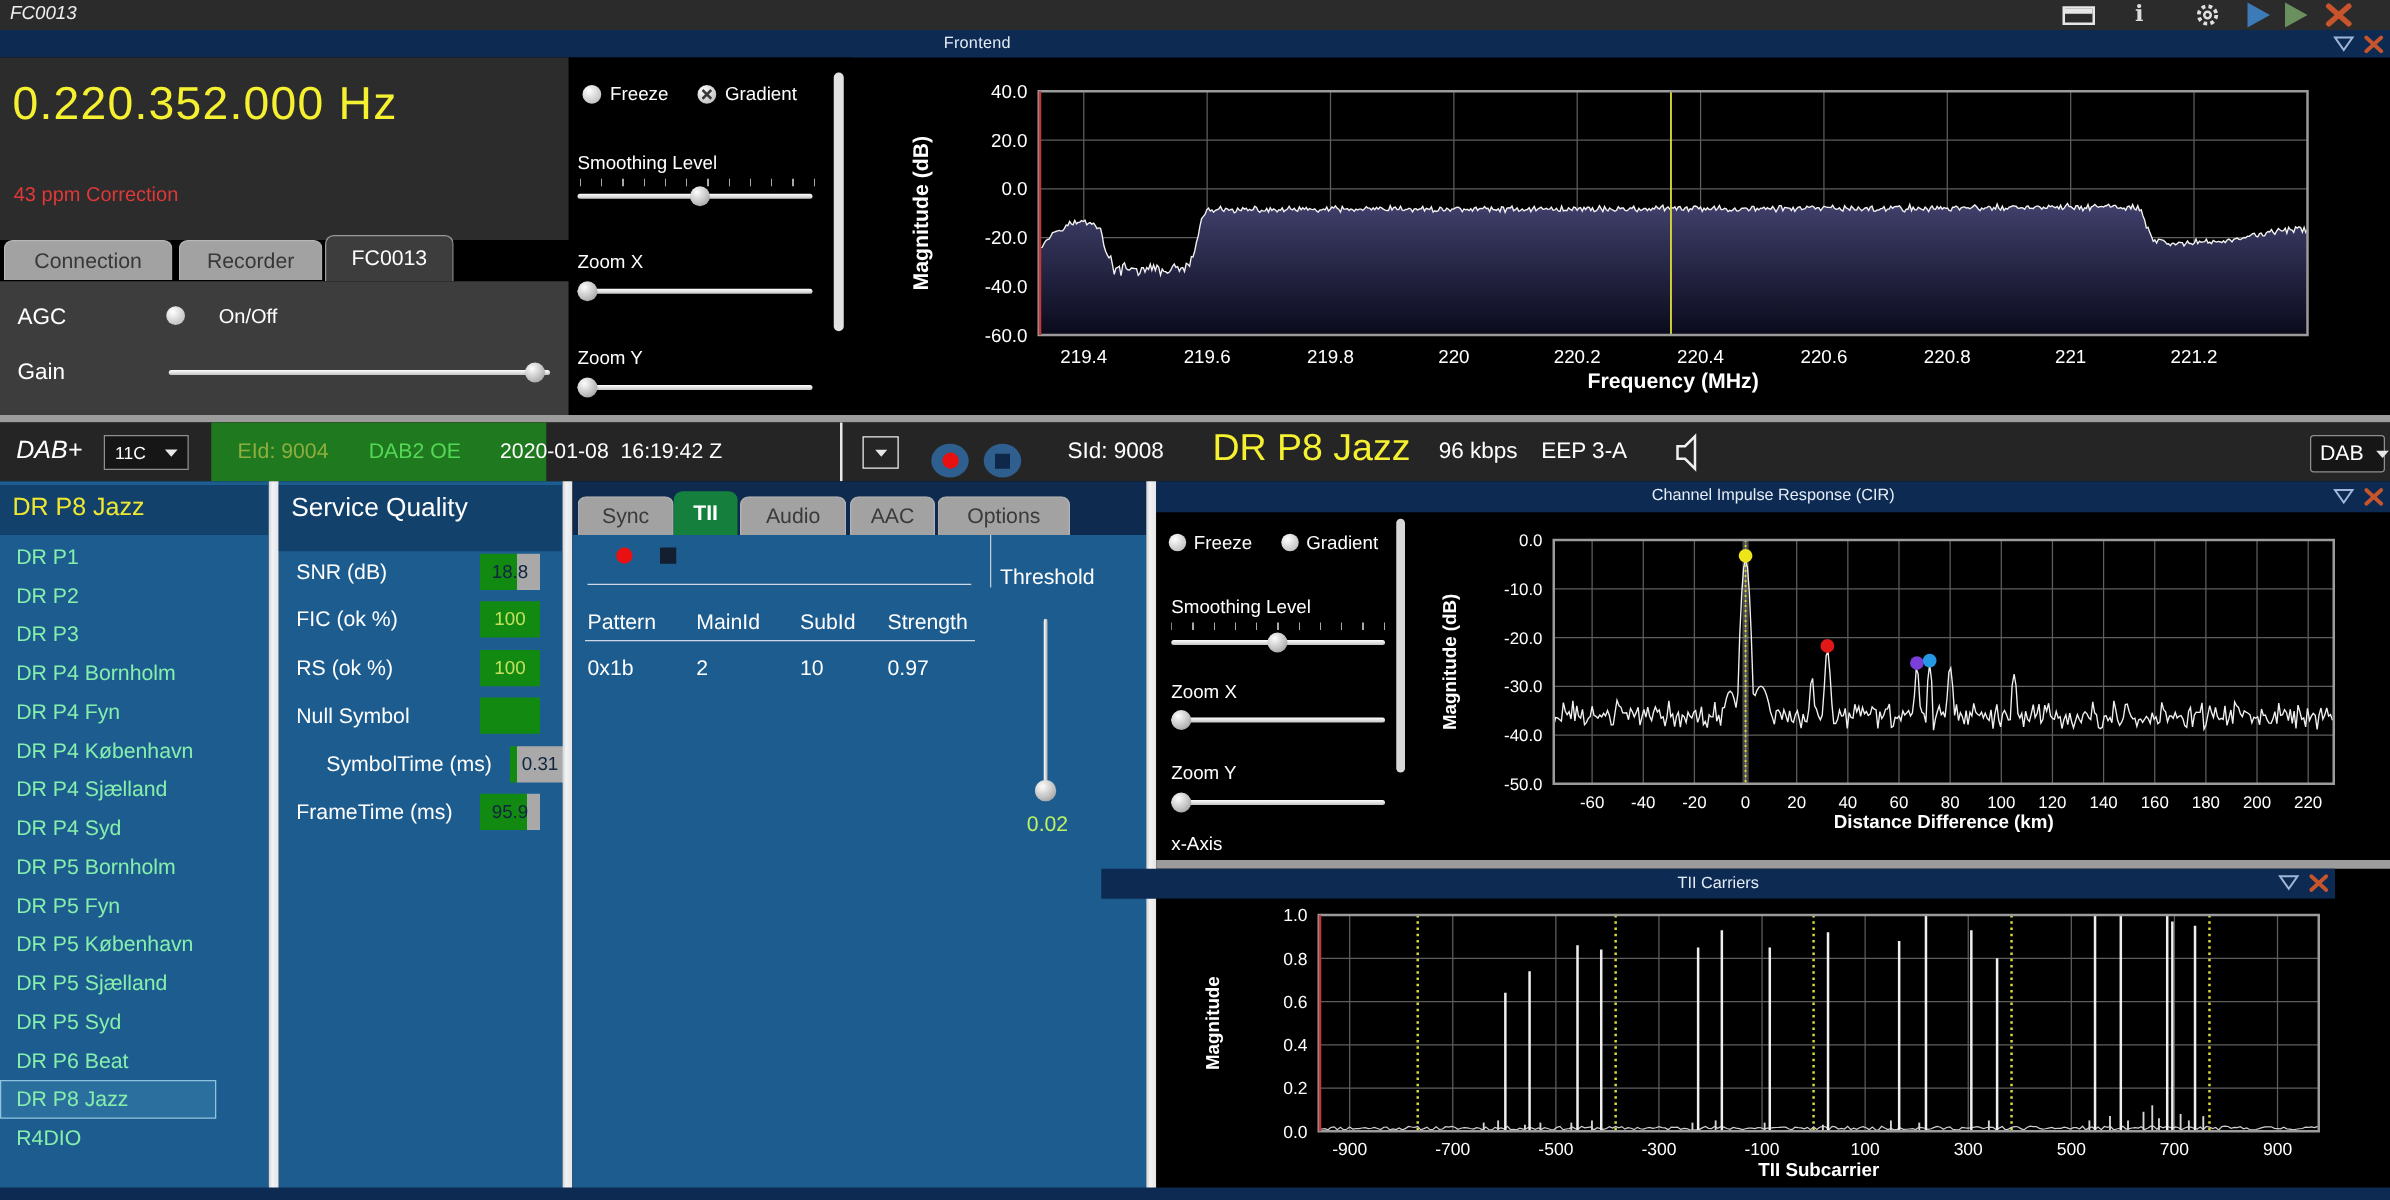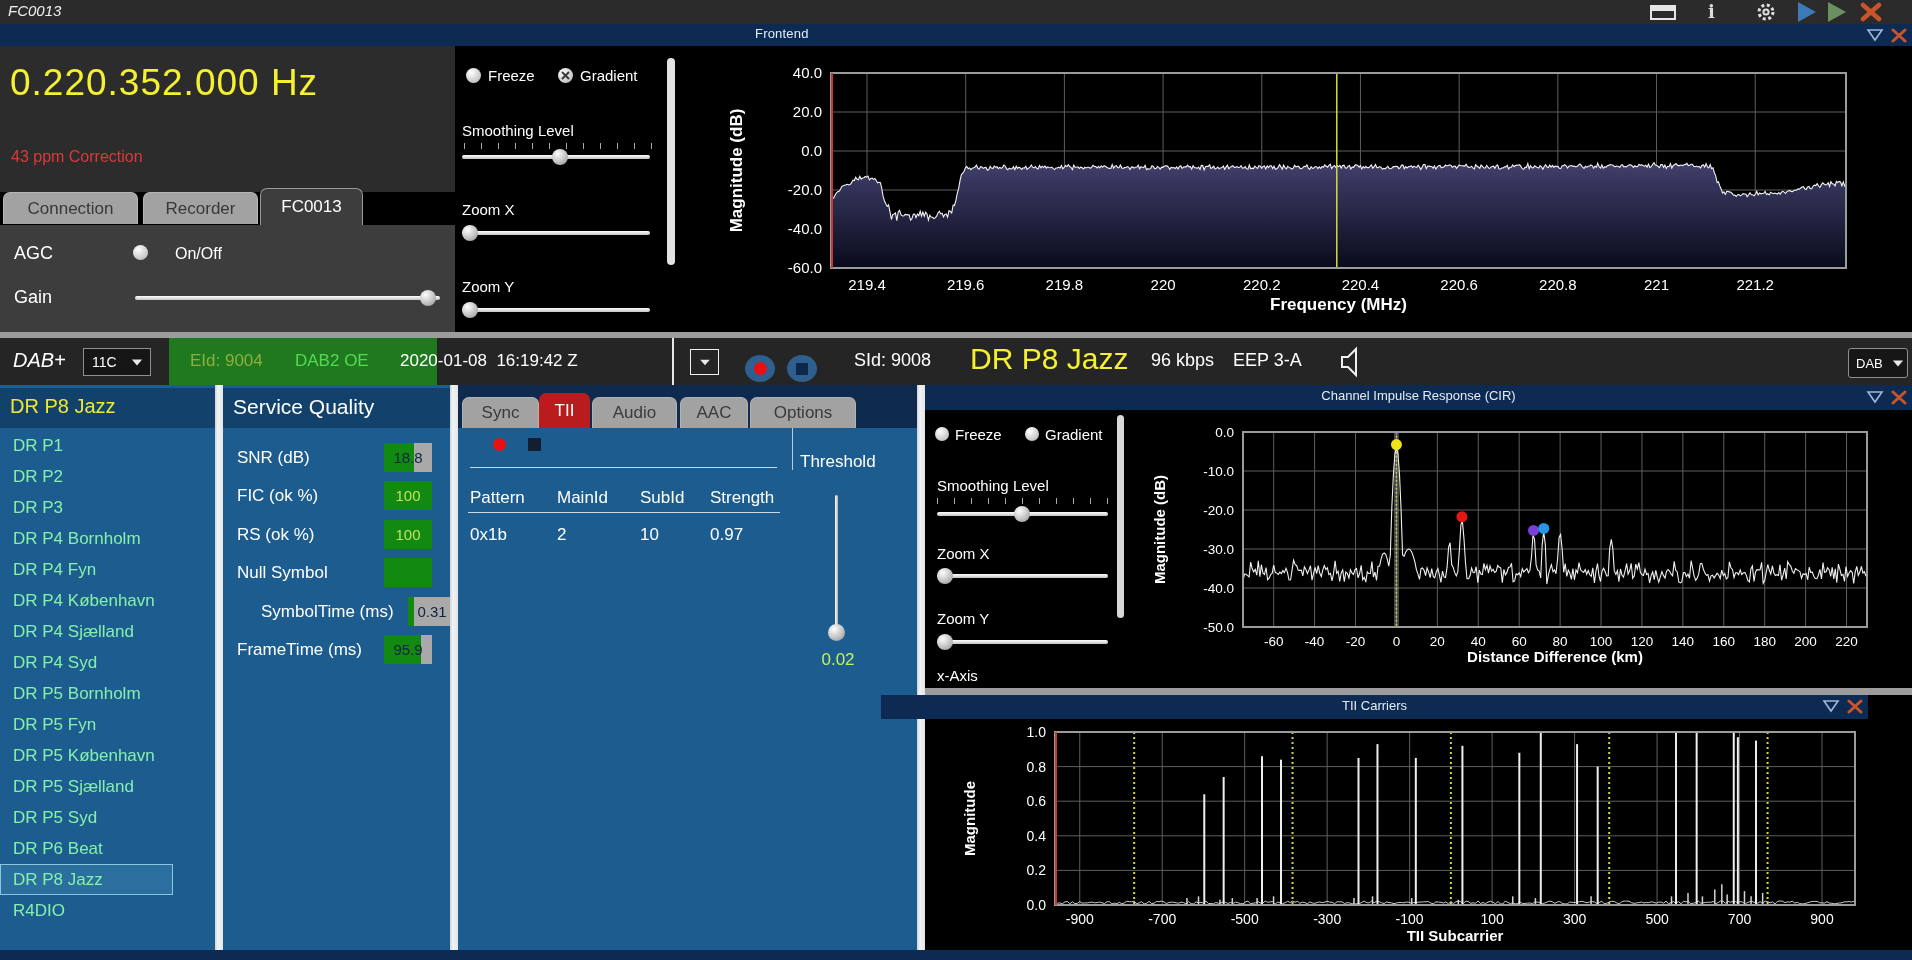--- a/index.html
+++ b/index.html
@@ -46,21 +46,21 @@
     box-sizing:border-box;color:#86efac;font-size:17px;}
   .svc-item.selected{background:#2a6f9e;outline:1px solid #8fc4e0;outline-offset:-1px;width:173px;}
   .q-row{position:absolute;left:0;width:227px;height:38px;}
   .q-label{position:absolute;left:14px;top:8px;color:#fff;font-size:17px;}
   .q-badge{position:absolute;left:161px;top:3px;width:48px;height:29px;display:flex;align-items:center;justify-content:center;
     font-size:15px;}
   .q-badge.dark{color:#10253f;}
   .q-badge.light{color:#c3e05c;}
   .dec-tab{position:absolute;top:12px;height:31px;background:#a2a2a2;color:#3a3a3a;border-radius:7px 7px 0 0;
     display:flex;align-items:center;justify-content:center;font-size:17px;box-sizing:border-box;border:1px solid #b3b3b3;border-bottom:none;}
-  .dec-tab.active{top:8px;height:35px;background:#b91c1c;color:#fff;border:none;z-index:2;}
+  .dec-tab.active{top:8px;height:35px;background:#15803d;color:#fff;border:none;z-index:2;font-weight:bold;}
   .t-h{position:absolute;color:#fff;font-size:17px;top:8px;}
   .t-c{position:absolute;color:#fff;font-size:17px;top:45px;}
   svg text{font-family:"Liberation Sans",sans-serif;}
 </style>
 </head>
 <body>
 
 <div class="abs titlebar">
   <div class="abs wintitle">FC0013</div>
   <div class="abs winicon" style="left:1650px;top:5px;">
@@ -204,21 +204,21 @@
     <div style="width:12px;height:12px;background:#0d2848;"></div>
   </div>
   <div class="abs" style="left:854px;top:12px;font-size:18px;">SId: 9008</div>
   <div class="abs" style="left:970px;top:4px;font-size:30px;color:#f5f130;">DR P8 Jazz</div>
   <div class="abs" style="left:1151px;top:12px;font-size:18px;">96 kbps</div>
   <div class="abs" style="left:1233px;top:12px;font-size:18px;">EEP 3-A</div>
   <svg class="abs" style="left:1338px;top:8px;" width="30" height="32">
     <path d="M4,11 L10,11 L18,3 L18,29 L10,21 L4,21 Z" fill="none" stroke="#f0f0f0" stroke-width="2"></path>
   </svg>
   <div class="abs ddbox" style="left:1848px;top:10px;width:60px;height:30px;border-radius:3px;">
-    <span style="margin-left:7px;font-size:13px;">DAB</span>
+    <span style="margin-left:7px;font-size:17px;">DAB</span>
     <span class="caret" style="margin-left:9px;transform:scale(.85);"></span>
   </div>
 </div>
 
 <div class="abs steel" style="left:0;top:385px;width:215px;height:567px;">
   <div class="abs dhead" style="left:0;top:3px;width:215px;height:40px;">
     <div class="abs" style="left:10px;top:7px;font-size:20px;color:#f0e830;">DR P8 Jazz</div>
   </div>
   <div class="abs" id="svc-list" style="left:0;top:45px;width:215px;height:520px;">
       <div class="svc-item" style="top: 0px;">DR P1</div>
@@ -235,21 +235,21 @@
       <div class="svc-item" style="top: 341px;">DR P5 Sjælland</div>
       <div class="svc-item" style="top: 372px;">DR P5 Syd</div>
       <div class="svc-item" style="top: 403px;">DR P6 Beat</div>
       <div class="svc-item selected" style="top: 434px;">DR P8 Jazz</div>
       <div class="svc-item" style="top: 465px;">R4DIO</div>
     </div>
 </div>
 <div class="abs divider" style="left:215px;top:385px;width:8px;height:567px;"></div>
 
 <div class="abs steel" style="left:223px;top:385px;width:227px;height:567px;">
-  <div class="abs dhead" style="left:0;top:3px;width:227px;height:40px;">
+  <div class="abs dhead" style="left:0;top:3px;width:227px;height:53px;">
     <div class="abs" style="left:10px;top:7px;font-size:21px;color:#fff;">Service Quality</div>
   </div>
   <div class="abs" id="q-rows" style="left:0;top:55px;width:227px;height:240px;">
       <div class="q-row" style="top: 0px;">
         <span class="q-label">SNR (dB)</span>
         <div class="q-badge dark" style="background: linear-gradient(90deg, rgb(18, 138, 18) 62%, rgb(169, 169, 169) 62%);">18.8</div>
       </div>
       <div class="q-row" style="top: 38.4px;">
         <span class="q-label">FIC (ok %)</span>
         <div class="q-badge light" style="background: linear-gradient(90deg, rgb(18, 138, 18) 100%, rgb(169, 169, 169) 100%);">100</div>

